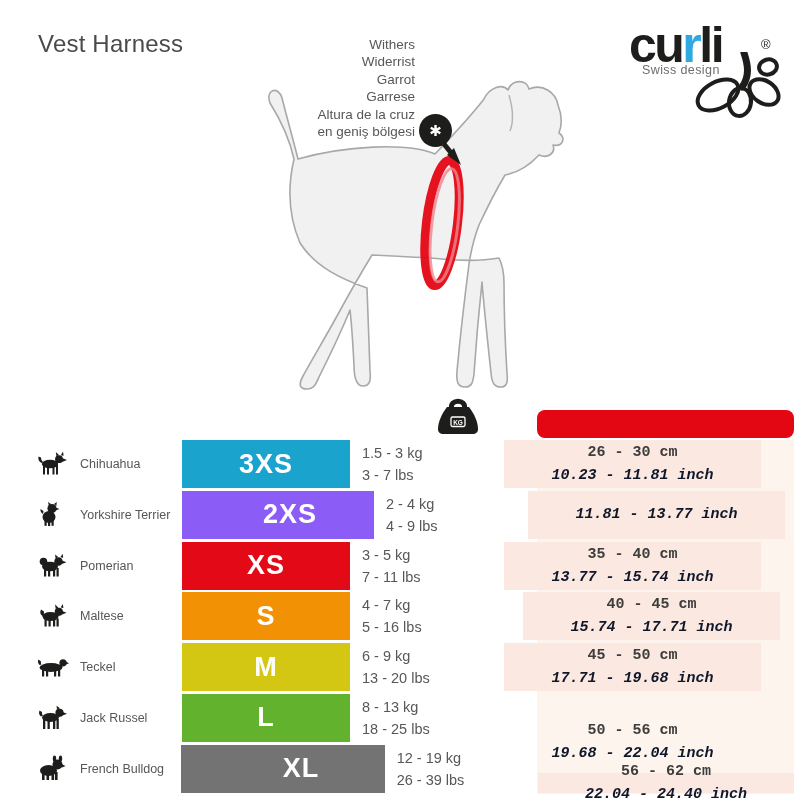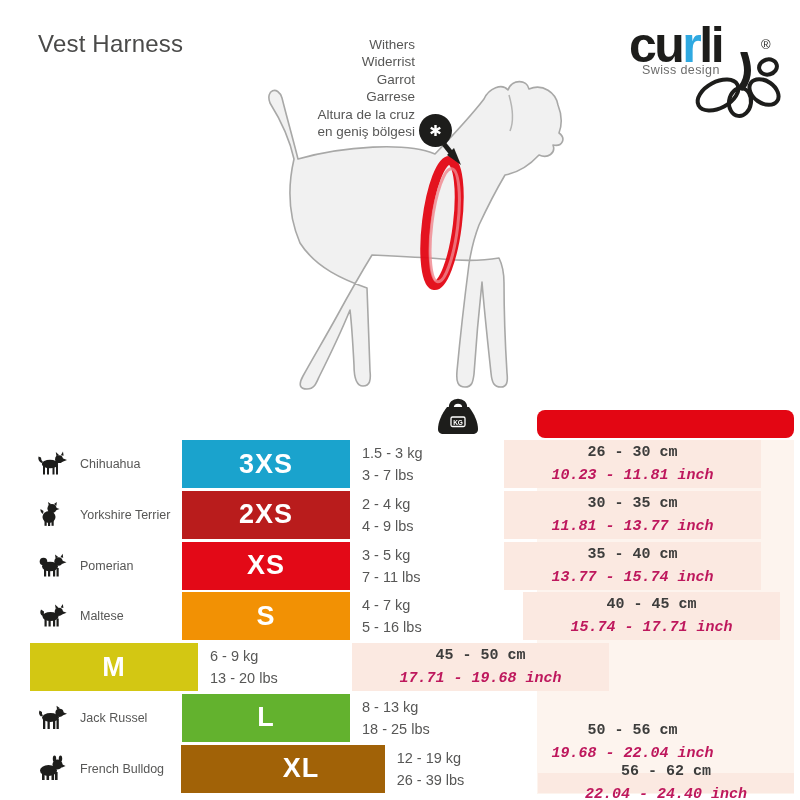--- a/index.html
+++ b/index.html
@@ -25,21 +25,21 @@
   .breed-icon{width:36px;display:flex;justify-content:center;}
   .breed-icon svg{width:34px;height:28px;fill:#1d1d1b;}
   .breed-label{margin-left:10px;font-size:12.5px;color:#575756;}
   .cell-bar{width:168px;display:flex;align-items:center;justify-content:center;
             color:#ffffff;font-weight:bold;font-size:27px;letter-spacing:1px;}
   .cell-weight{width:124px;margin-left:12px;display:flex;flex-direction:column;justify-content:center;
                gap:6px;font-size:14.5px;color:#575756;}
   .cell-girth{width:257px;margin-left:18px;background:#fbe9e1;display:flex;flex-direction:column;
               justify-content:center;text-align:center;gap:6px;font-family:Liberation Mono, monospace;}
   .g-cm{font-size:15px;font-weight:bold;color:#3d3d3c;}
-  .g-inch{font-size:15px;font-weight:bold;font-style:italic;color:#be185d;}
+  .g-inch{font-size:15px;font-weight:bold;font-style:italic;color:#0f172a;}
 </style>
 </head>
 <body>
 
 <div class="abs page-title">Vest Harness</div>
 
 <div class="abs logo-text"><span>cu</span><span style="color: rgb(47, 169, 225);">r</span><span>li</span></div>
 <div class="abs logo-reg">®</div>
 <div class="abs logo-tagline">Swiss design</div>
 <svg class="abs logo-flower" width="100" height="68" viewBox="0 0 100 68">
@@ -161,29 +161,28 @@
             <polygon points="19,2 21.8,0 21.4,3.8"></polygon>
             <rect x="9.5" y="17" width="2.2" height="6.8"></rect>
             <rect x="13" y="18" width="2.2" height="6"></rect>
             <rect x="16.5" y="17.5" width="2.2" height="6.3"></rect>
             <path d="M8,12 Q5,10 5.5,7 L8.5,9 Z"></path>
             <polygon points="20.5,5.5 24.5,7 20.5,8.5"></polygon>
           </svg>
       </span>
       <span class="breed-label">Yorkshire Terrier</span>
     </div>
-    <div class="cell-bar" style="background-color: #b91c1c;">
+    <div class="cell-bar" style="background-color: #8b5cf6; padding-left: 24px;">
         <span>2XS</span>
       </div>
     <div class="cell-weight">
       <div>2 - 4 kg</div>
       <div>4 - 9 lbs</div>
     </div>
     <div class="cell-girth" style="background-color: rgb(251, 233, 225);">
-      <div class="g-cm">30 - 35 cm</div>
       <div class="g-inch">11.81 - 13.77 inch</div>
     </div>
   </div>
 
   <div class="t-row">
     <div class="cell-breed">
       <span class="breed-icon">
         <svg viewBox="0 0 34 26">
             <circle cx="8.5" cy="8.5" r="3.8"></circle>
             <ellipse cx="15" cy="13.5" rx="8" ry="4.8"></ellipse>
@@ -237,20 +236,36 @@
       <div>4 - 7 kg</div>
       <div>5 - 16 lbs</div>
     </div>
     <div class="cell-girth" style="background-color: rgb(251, 233, 225); margin-left: 37px;">
       <div class="g-cm">40 - 45 cm</div>
       <div class="g-inch">15.74 - 17.71 inch</div>
     </div>
   </div>
 
   <div class="t-row">
+    <div class="cell-breed">
+      <span class="breed-icon">
+        <svg viewBox="0 0 34 26">
+            <path d="M4.5,11 Q2,8 3.5,5.5 L6,7.5 Q5.5,9.5 6.5,10.5 Z"></path>
+            <ellipse cx="16" cy="13.5" rx="11.5" ry="4.4"></ellipse>
+            <rect x="7" y="15" width="2.2" height="7.5"></rect>
+            <rect x="11" y="16" width="2.2" height="6.5"></rect>
+            <rect x="19" y="16" width="2.2" height="6.5"></rect>
+            <rect x="23" y="15" width="2.2" height="7.5"></rect>
+            <circle cx="28" cy="8.8" r="3.6"></circle>
+            <ellipse cx="26.2" cy="10.5" rx="1.5" ry="2.8"></ellipse>
+            <polygon points="30.5,7.5 34,9.2 30.5,10.8"></polygon>
+          </svg>
+      </span>
+      <span class="breed-label">Teckel</span>
+    </div>
     <div class="cell-bar" style="background-color: rgb(211, 199, 19);">
         <span>M</span>
       </div>
     <div class="cell-weight">
       <div>6 - 9 kg</div>
       <div>13 - 20 lbs</div>
     </div>
     <div class="cell-girth" style="background-color: rgb(251, 233, 225);">
       <div class="g-cm">45 - 50 cm</div>
       <div class="g-inch">17.71 - 19.68 inch</div>
@@ -297,21 +312,21 @@
             <ellipse cx="25.5" cy="2.6" rx="1.7" ry="3.2"></ellipse>
             <polygon points="26.5,8 30.5,10 26.5,11.8"></polygon>
             <rect x="7" y="16" width="2.6" height="8"></rect>
             <rect x="11.5" y="17" width="2.6" height="7"></rect>
             <rect x="16.5" y="17" width="2.6" height="7"></rect>
             <rect x="20" y="16" width="2.6" height="8"></rect>
           </svg>
       </span>
       <span class="breed-label">French Bulldog</span>
     </div>
-    <div class="cell-bar" style="background-color: #a16207; padding-left: 36px;">
+    <div class="cell-bar" style="background-color: #737373; padding-left: 36px;">
         <span>XL</span>
       </div>
     <div class="cell-weight">
       <div>12 - 19 kg</div>
       <div>26 - 39 lbs</div>
     </div>
     <div class="cell-girth" style="background-color: rgb(251, 233, 225); margin-top: 28px;">
       <div class="g-cm">56 - 62 cm</div>
       <div class="g-inch">22.04 - 24.40 inch</div>
     </div>

